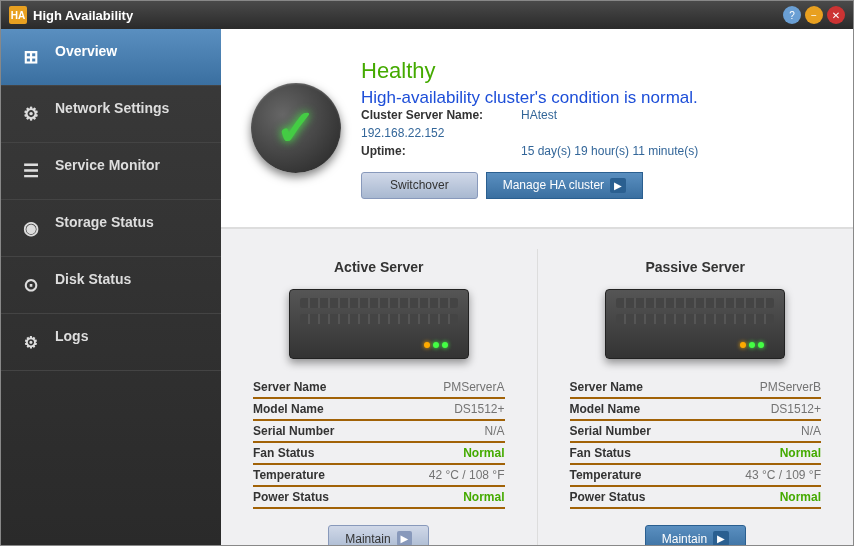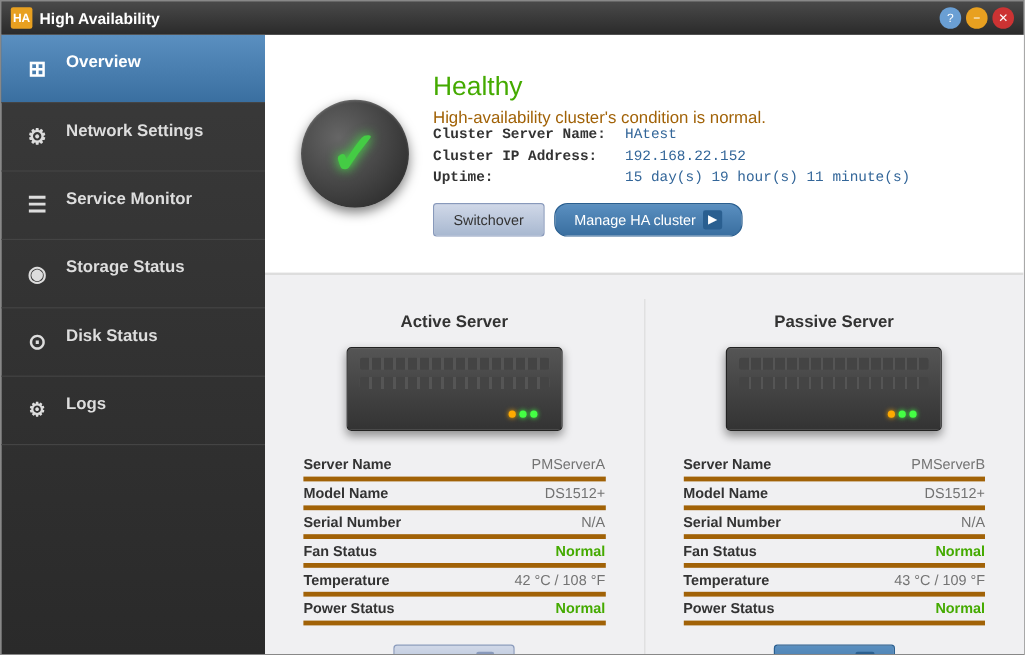--- a/index.html
+++ b/index.html
@@ -148,33 +148,32 @@
     }
 
     .status-title {
       font-size: 22px;
       font-weight: normal;
       color: #44aa00;
       margin-bottom: 4px;
     }
 
     .status-subtitle {
-      color: #a16207;
-      font-size: 14px;
+      color: #1d4ed8;
+      font-size: 17px;
       margin-bottom: 0;
     }
 
     .info-table {
       margin-bottom: 14px;
     }
 
     .info-row {
       display: flex;
       margin-bottom: 4px;
-      font-family: Liberation Mono, monospace;
     }
 
     .info-label {
       font-weight: bold;
       color: #333;
       width: 160px;
       font-size: 12px;
     }
 
     .info-value {
@@ -185,34 +184,34 @@
     .action-buttons {
       display: flex;
       gap: 8px;
       margin-top: 10px;
     }
 
     .btn-switchover {
       background: linear-gradient(to bottom, #d0d8e8, #a8b8d0);
       border: 1px solid #8899bb;
       color: #333;
-      padding: 5px 16px;
+      padding: 5px 28px;
       cursor: pointer;
       font-size: 12px;
       border-radius: 3px;
     }
 
     .btn-manage {
       background: linear-gradient(to bottom, #5a8fc0, #3a6fa0);
       border: 1px solid #2a5f90;
       color: white;
       padding: 5px 16px;
       cursor: pointer;
       font-size: 12px;
-      border-radius: 11px;
+      border-radius: 0;
       display: flex;
       align-items: center;
       gap: 6px;
     }
 
     .btn-arrow {
       font-size: 10px;
       background: #2a5f90;
       padding: 2px 4px;
       border-radius: 2px;
@@ -296,21 +295,21 @@
     .server-light.orange { background: #ffaa00; box-shadow: 0 0 4px #ffaa00; }
 
     .server-details {
       width: 100%;
     }
 
     .detail-row {
       display: flex;
       justify-content: space-between;
       padding: 3px 0;
-      border-bottom: 4px solid #a16207;
+      border-bottom: 2px solid #a16207;
     }
 
     .detail-label {
       font-weight: bold;
       color: #333;
       font-size: 12px;
     }
 
     .detail-value {
       color: #737373;
@@ -415,21 +414,20 @@
         </div>
         <div class="status-info">
           <div class="status-title">Healthy</div>
           <div class="status-subtitle">High-availability cluster's condition is normal.</div>
           <div class="info-table">
             <div class="info-row">
               <span class="info-label">Cluster Server Name:</span>
               <span class="info-value">HAtest</span>
             </div>
             <div class="info-row">
-              <span class="info-label">Cluster IP Address:</span>
               <span class="info-value">192.168.22.152</span>
             </div>
             <div class="info-row">
               <span class="info-label">Uptime:</span>
               <span class="info-value">15 day(s) 19 hour(s) 11 minute(s)</span>
             </div>
           </div>
           <div class="action-buttons">
             <button class="btn-switchover">Switchover</button>
             <button class="btn-manage">

